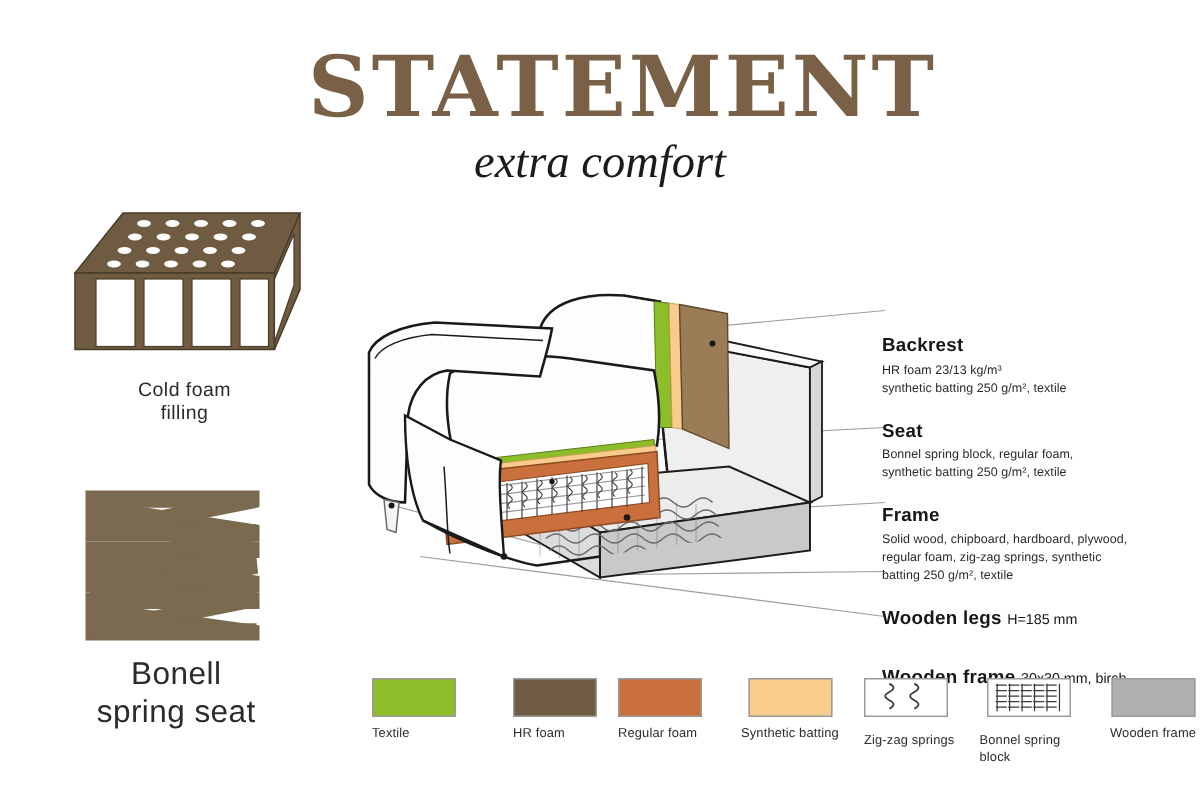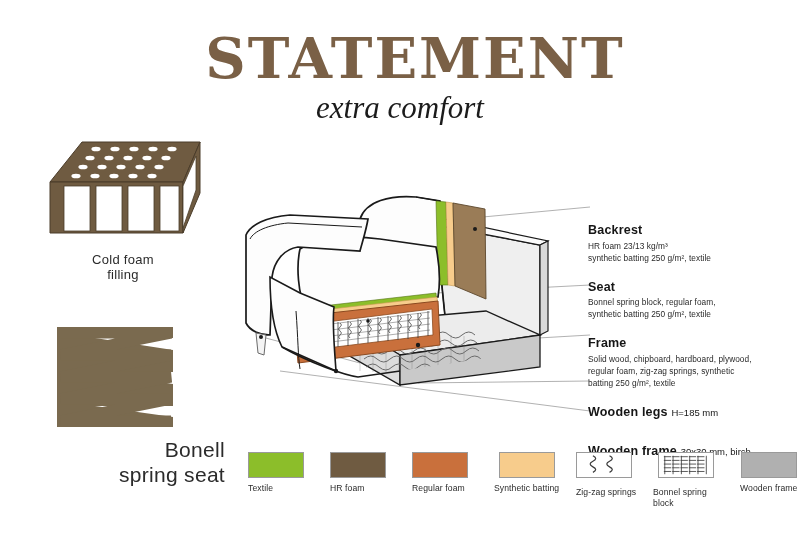--- a/index.html
+++ b/index.html
@@ -24,21 +24,21 @@
   }
 
   
   .foam-block{position:absolute;left:40px;top:138px;width:185px;height:110px;}
   .foam-caption{
     position:absolute;left:18px;top:252px;width:210px;text-align:center;
     font-size:13px;color:#2b2b2b;line-height:1.18;letter-spacing:.3px;
   }
   .spring-fig{position:absolute;left:55px;top:325px;width:125px;height:105px;}
   .spring-caption{
-    position:absolute;left:10px;top:438px;width:215px;text-align:right;
+    position:absolute;left:10px;top:438px;width:215px;text-align:center;
     font-size:21px;color:#2b2b2b;line-height:1.18;letter-spacing:.3px;
   }
 
   
   .sofa{position:absolute;left:240px;top:185px;width:350px;height:235px;}
 
   
   .annots{position:absolute;left:588px;top:223px;width:212px;}
   .annot{margin-bottom:9px;}
   .annot .a-head{
@@ -285,21 +285,21 @@
 
   </div>
 
   <div class="legend">
 
     <div class="leg-item" style="left:8px;">
       <div class="leg-sw" id="sw0" style="background: rgb(140, 190, 42);"></div>
       <div class="leg-lbl">Textile</div>
     </div>
 
-    <div class="leg-item" style="left:90px;">
+    <div class="leg-item" style="left:102px;">
       <div class="leg-sw" id="sw1" style="background: rgb(111, 91, 65);"></div>
       <div class="leg-lbl">HR foam</div>
     </div>
 
     <div class="leg-item" style="left:172px;">
       <div class="leg-sw" id="sw2" style="background: rgb(201, 112, 60);"></div>
       <div class="leg-lbl">Regular foam</div>
     </div>
 
     <div class="leg-item" style="left:254px;">

